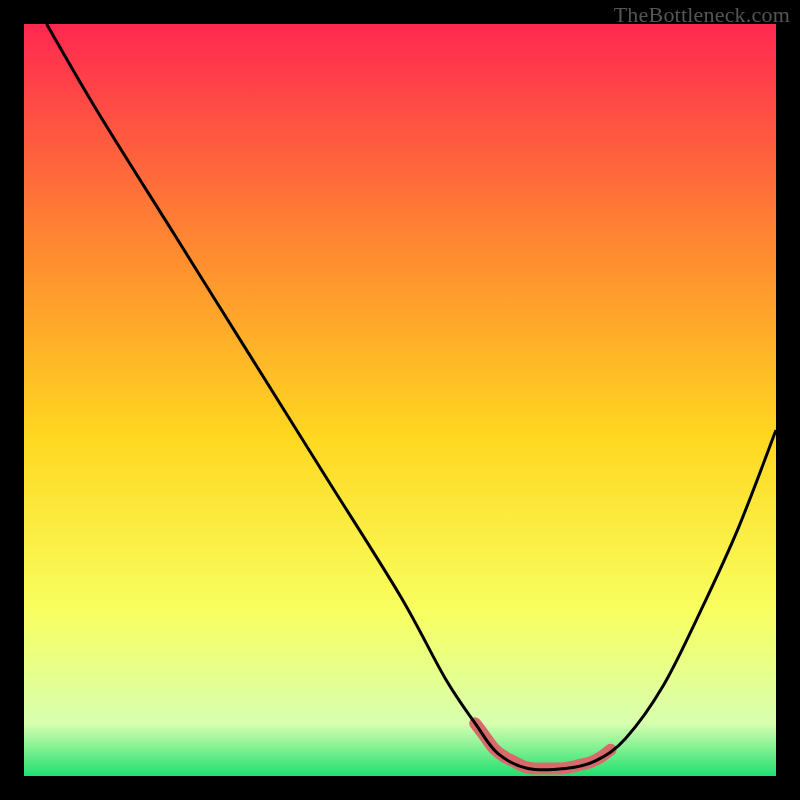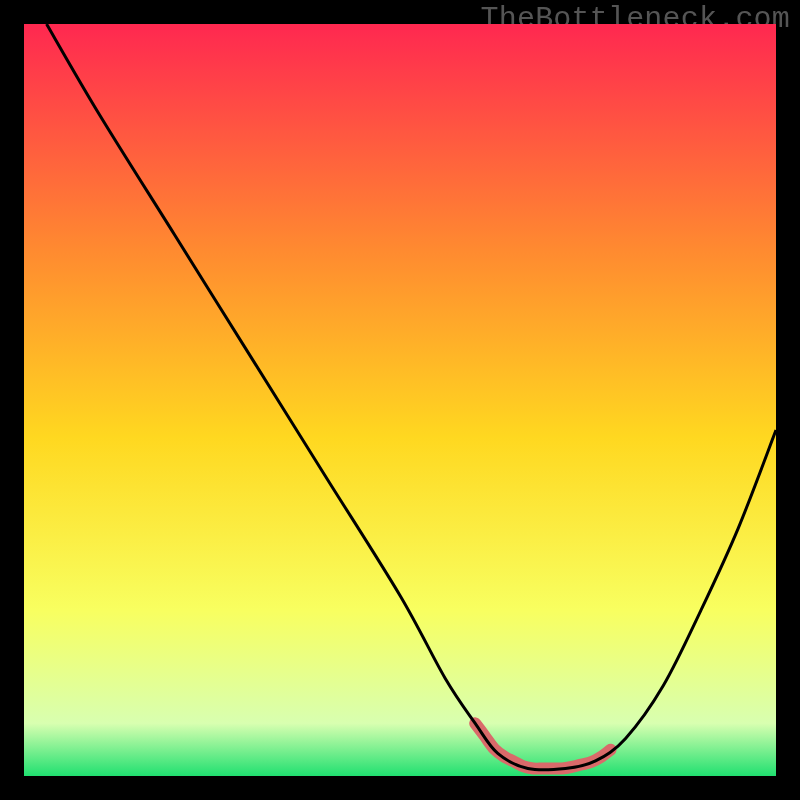--- a/index.html
+++ b/index.html
@@ -35,22 +35,22 @@
     left: 0;
     top: 0;
     width: 100%;
     height: 100%;
   }
   .watermark {
     position: absolute;
     top: 2px;
     right: 10px;
     color: #555;
-    font-family: Liberation Mono, monospace;
-    font-size: 30px;
+    font-family: Liberation Serif, serif;
+    font-size: 22px;
     font-weight: 500;
     letter-spacing: 0.2px;
   }
 </style>
 </head>
 <body>
 
 <div class="chart-container">
   <div class="watermark">TheBottleneck.com</div>
   <div class="plot-area">

